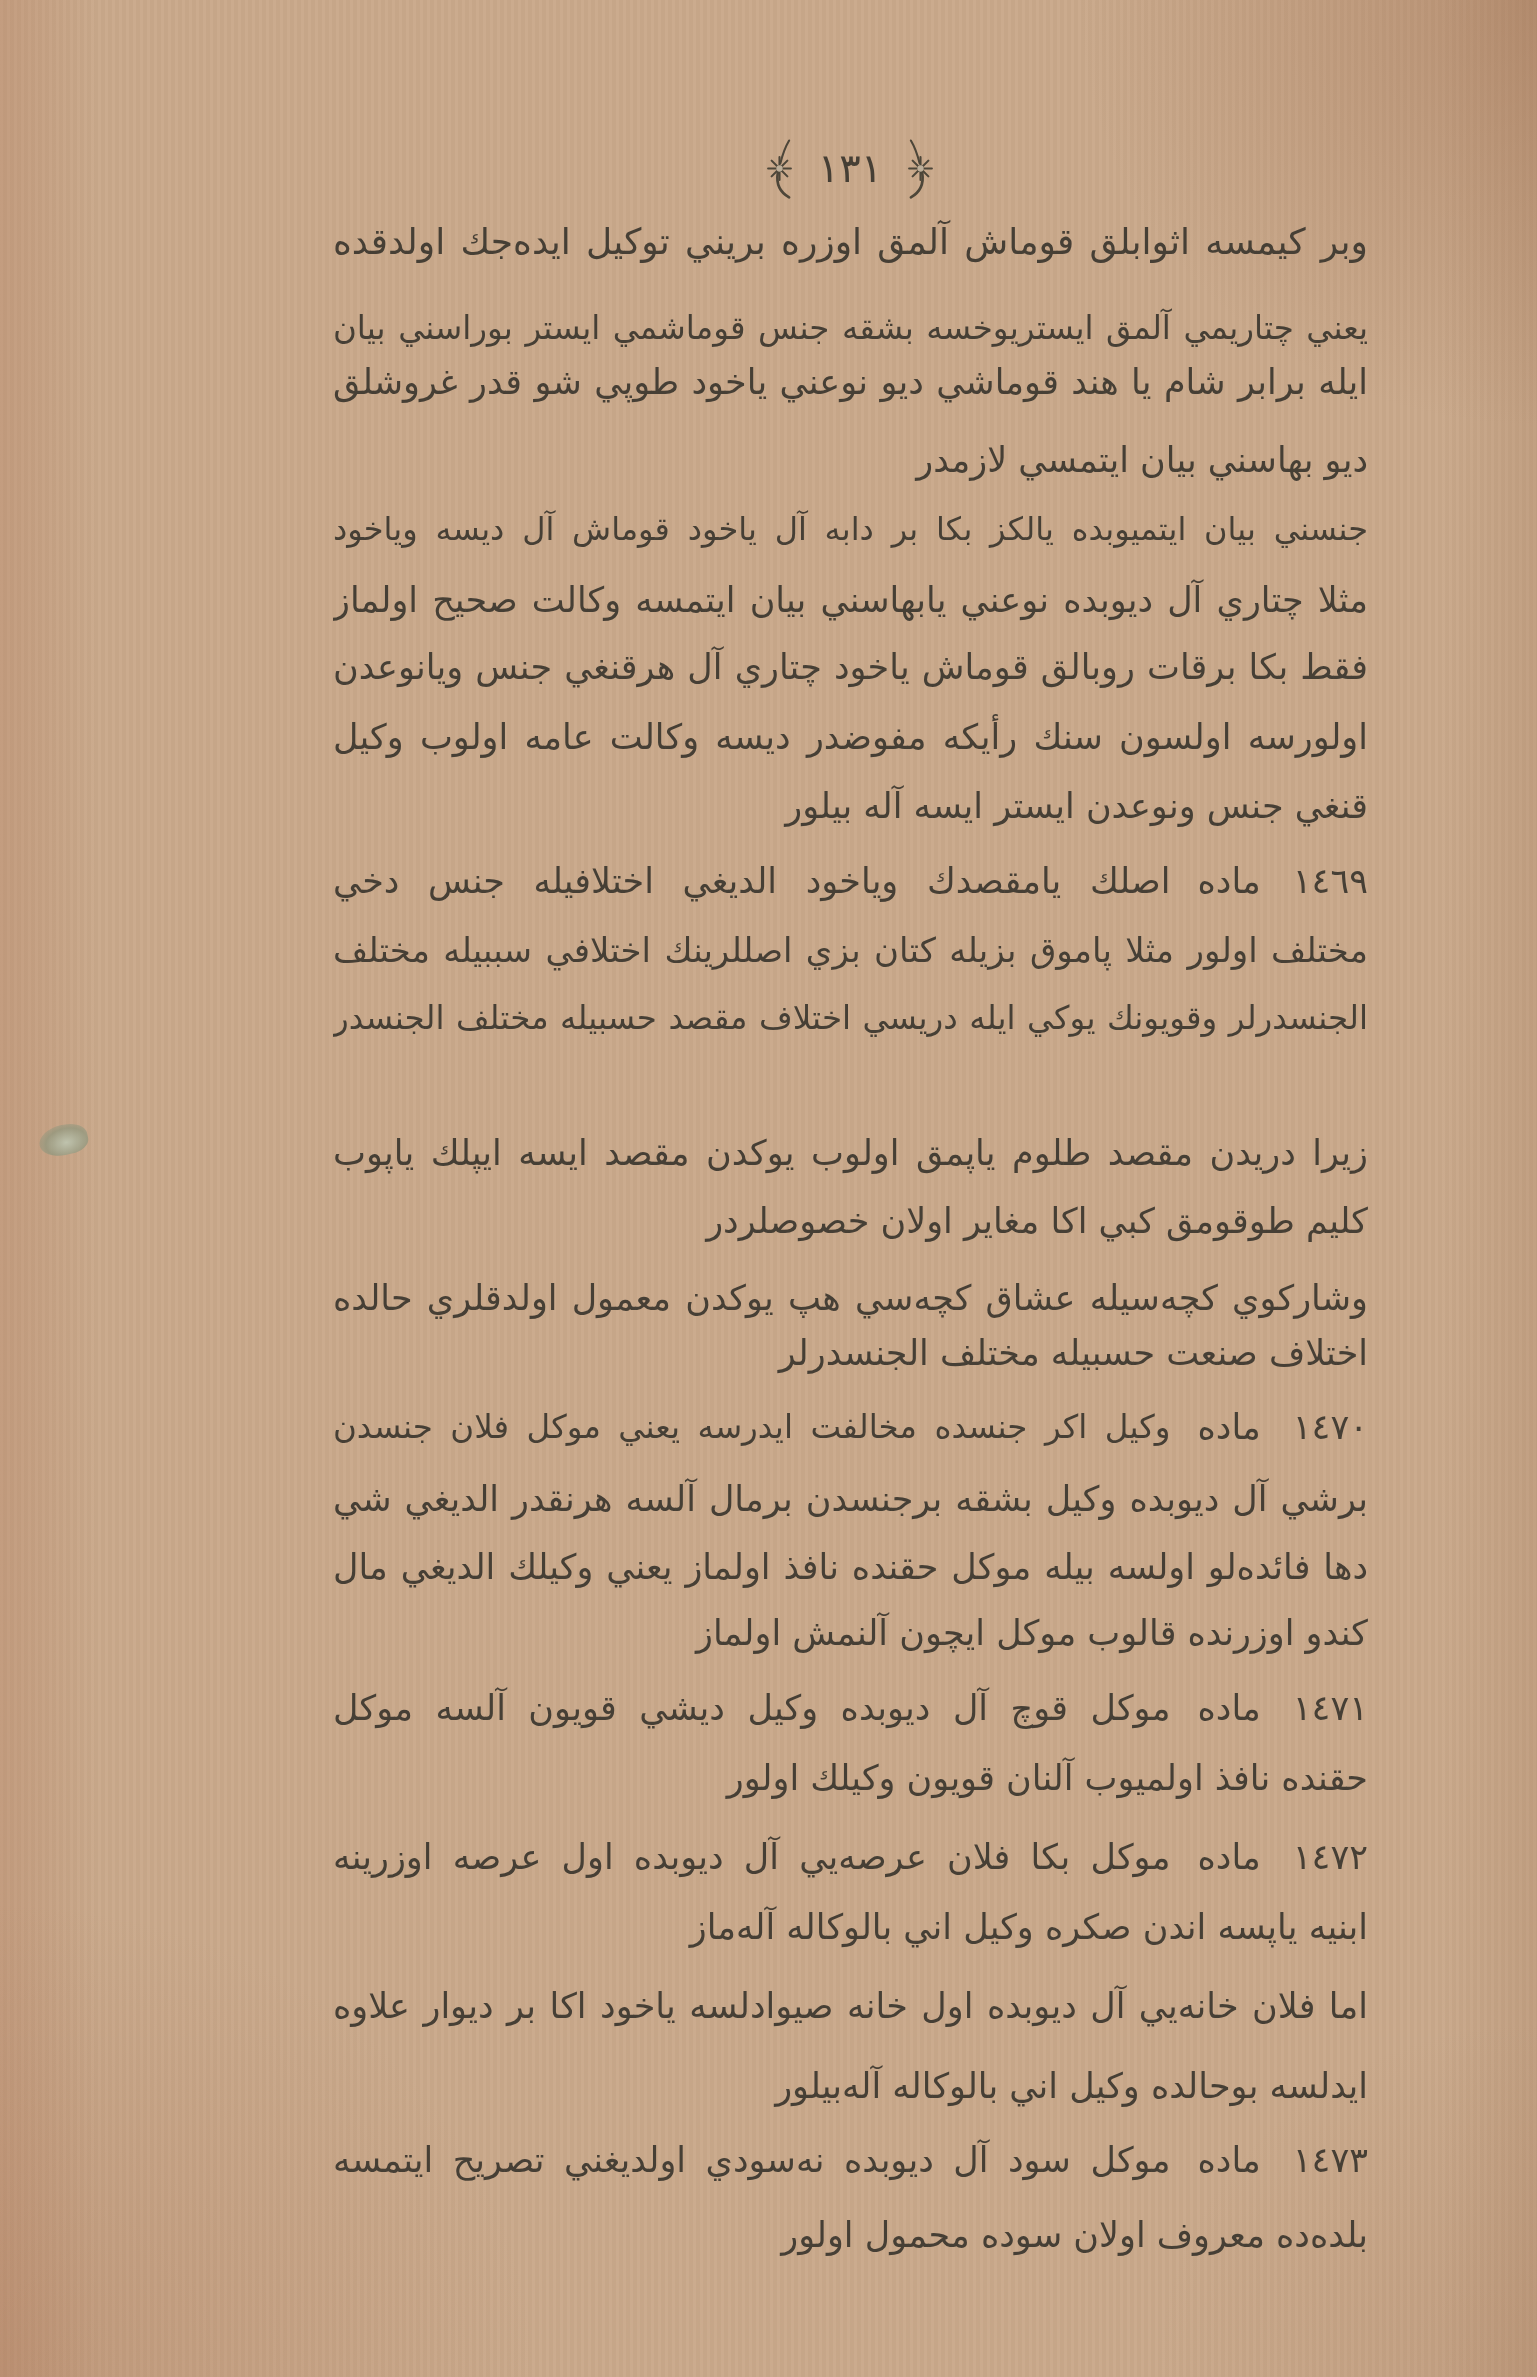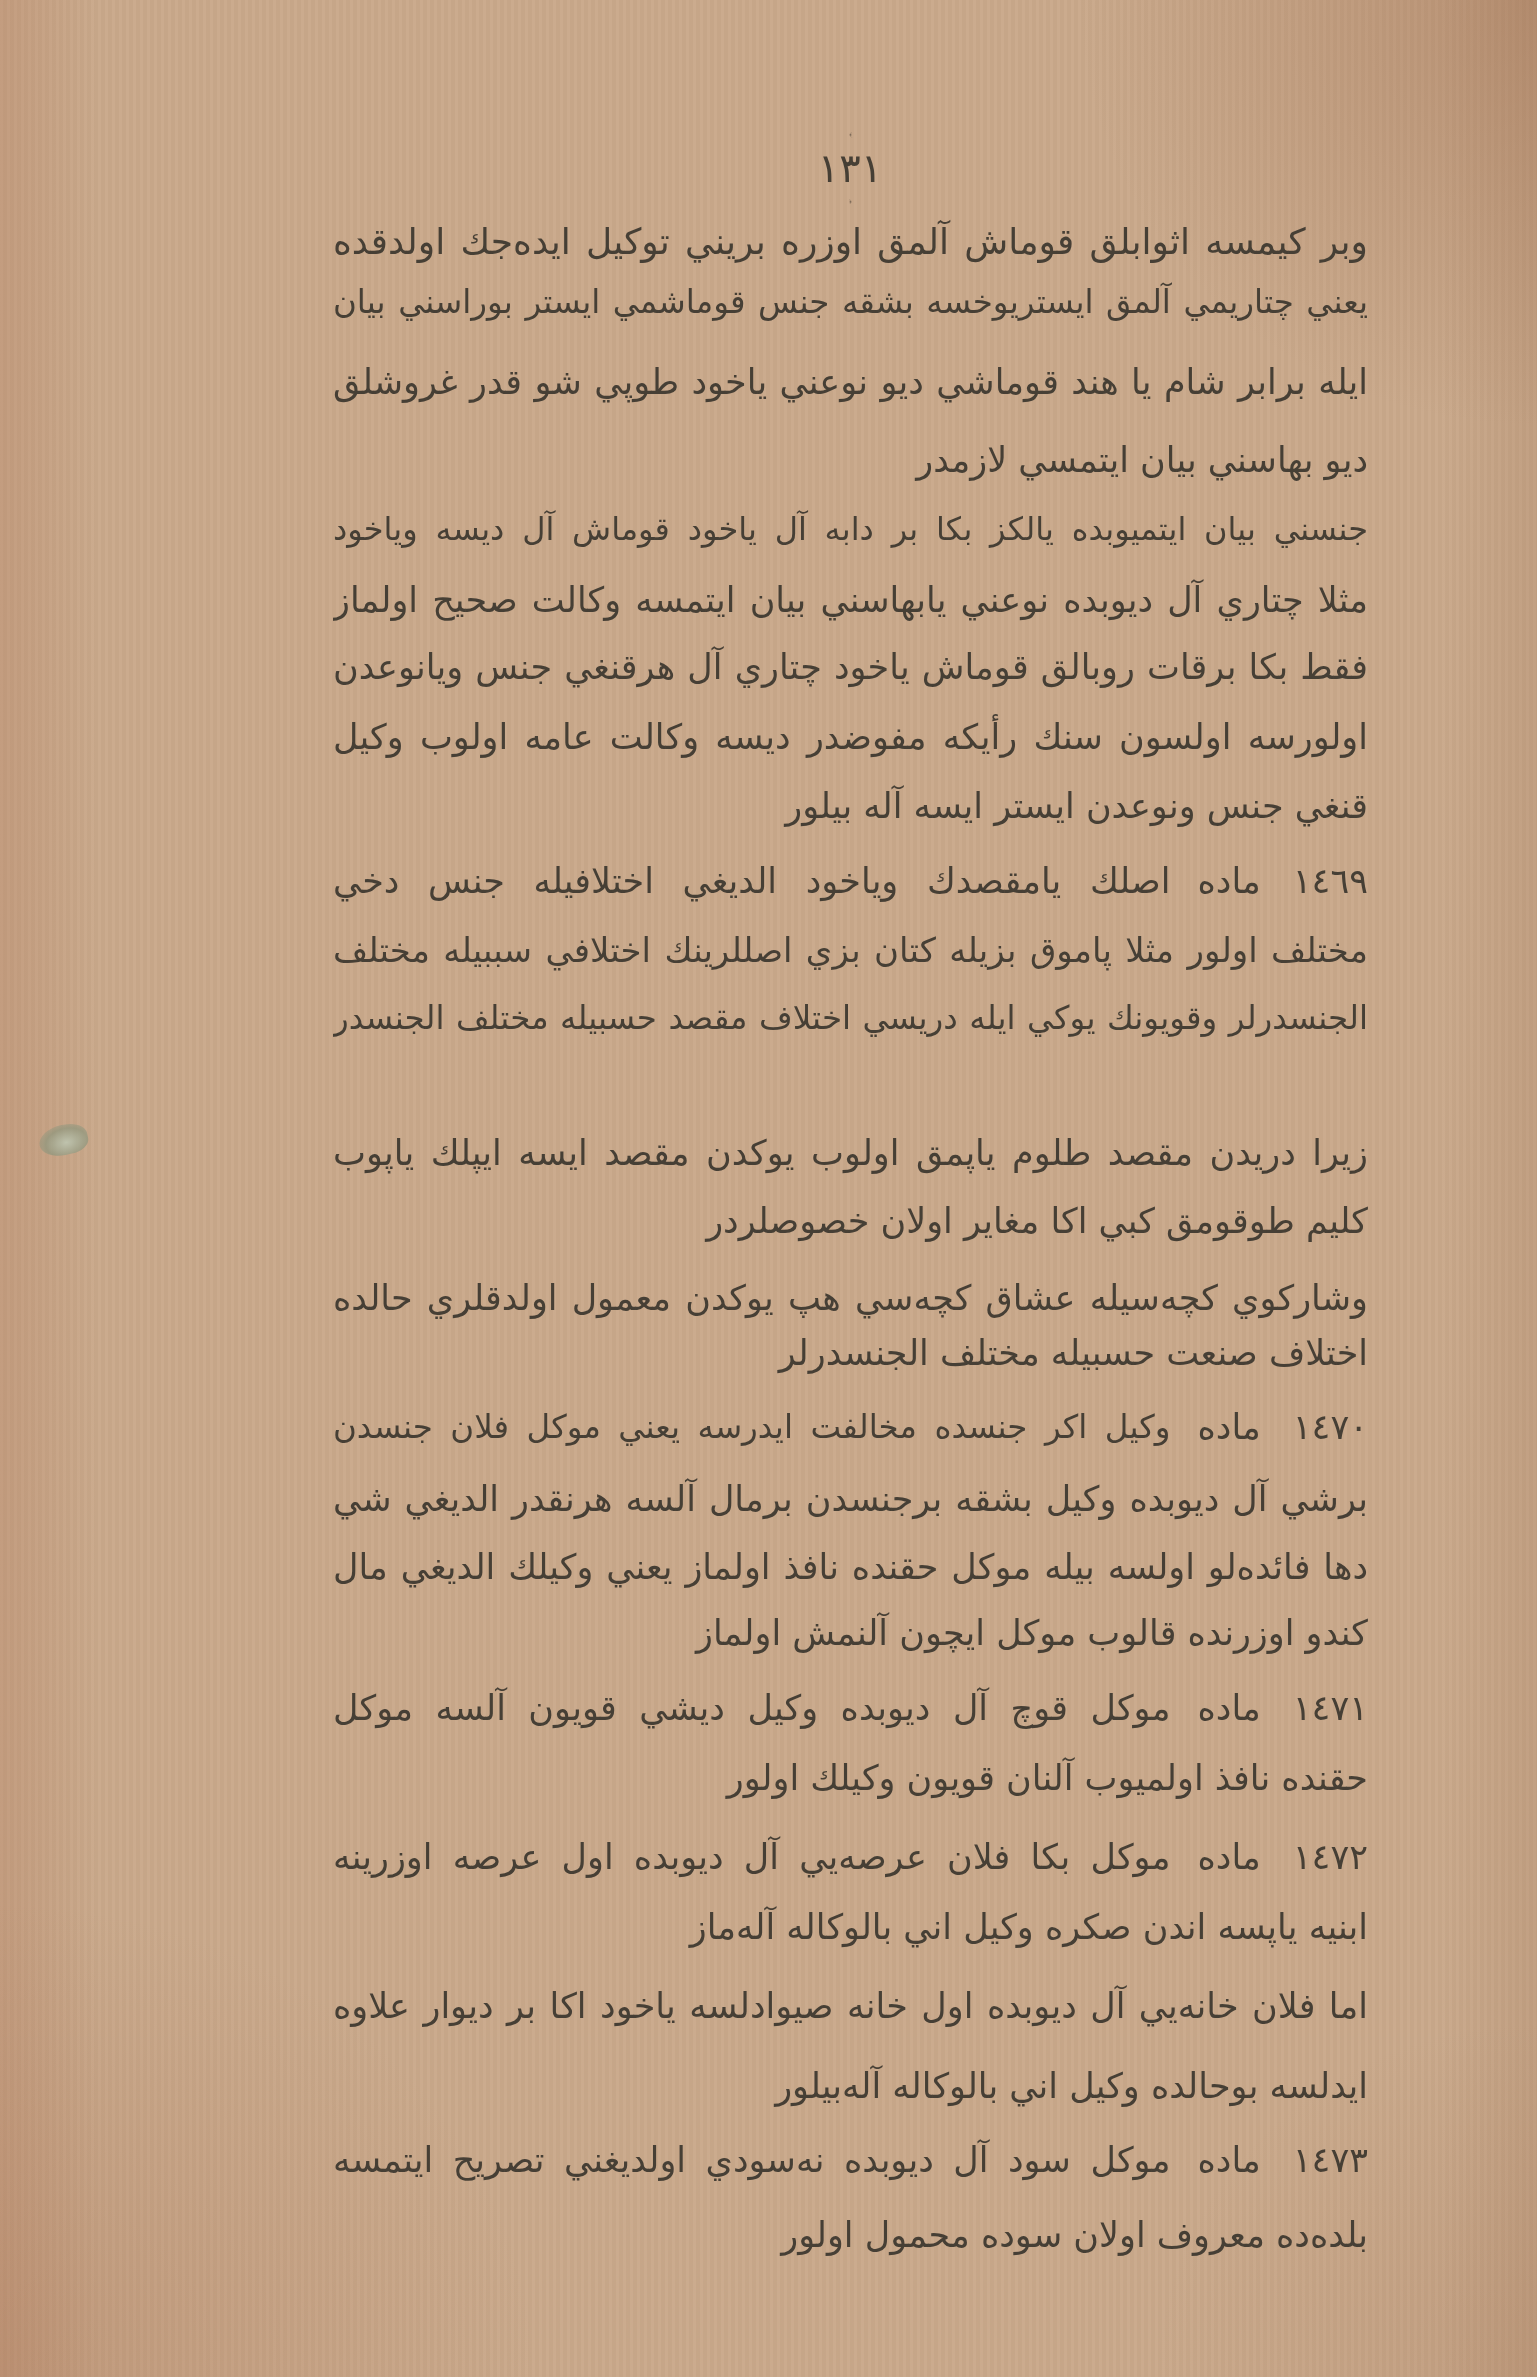--- a/index.html
+++ b/index.html
@@ -9,21 +9,21 @@
     background:
       radial-gradient(ellipse 30% 18% at 100% 0%, rgba(150,100,70,.35), rgba(150,100,70,0) 100%),
       radial-gradient(ellipse 35% 20% at 0% 100%, rgba(165,110,80,.28), rgba(165,110,80,0) 100%),
       radial-gradient(ellipse 25% 15% at 100% 100%, rgba(160,115,85,.22), rgba(160,115,85,0) 100%),
       linear-gradient(90deg, rgba(175,120,90,.28) 0px, rgba(175,120,90,0) 97px, rgba(175,120,90,0) 1440px, rgba(160,120,90,.22) 1538px),
       repeating-linear-gradient(90deg, rgba(255,255,255,.025) 0 2.6px, rgba(0,0,0,.018) 2.6px 7px),
       #caa98b;
   }
   .header {
     position:absolute; left:762px; top:132px; width:176px; height:72px;
-    display:flex; flex-direction:column; align-items:center; justify-content:space-between;
+    display:flex; align-items:center; justify-content:space-between;
     direction:ltr;
   }
   .ornament { width:35px; height:63px; display:block; }
   .page-number {
     font-family:"DejaVu Sans", sans-serif; font-size:40px; line-height:61px;
     color:#463f35; direction:rtl; padding:0 5.3px;
   }
   .line {
     position:absolute; right:170px; width:1035px; height:53px; line-height:53px;
     font-family:"DejaVu Sans", sans-serif; font-size:35px; color:#463f35;
@@ -63,21 +63,21 @@
           <path d="M20 36 L20 23 M20 36 L20 49 M20 36 L7 36 M20 36 L33 36 M20 36 L11 27 M20 36 L29 45 M20 36 L29 27 M20 36 L11 45"></path>
           <path d="M21 30 Q25 14 31 4"></path>
           <path d="M18 41 Q15 60 31 69" stroke-width="3"></path>
         </g>
         <circle cx="20" cy="36" r="3.6" fill="#bcae99"></circle>
       </g>
     </svg>
   </div>
 
   <div class="line full fit" style="top: 215px; font-size: 36px;">وبر كيمسه اثوابلق قوماش آلمق اوزره بريني توكيل ايده‌جك اولدقده جنسني</div>
-  <div class="line full fit" style="top: 276px; font-size: 32.5px;">يعني چتاريمي آلمق ايستريوخسه بشقه جنس قوماشمي ايستر بوراسني بيان</div>
+  <div class="line full fit" style="top: 302px; font-size: 32.5px;">يعني چتاريمي آلمق ايستريوخسه بشقه جنس قوماشمي ايستر بوراسني بيان</div>
   <div class="line full fit" style="top:356px">ايله برابر شام يا هند قوماشي ديو نوعني ياخود طوپي شو قدر غروشلق</div>
   <div class="line last" style="top:434px">ديو بهاسني بيان ايتمسي لازمدر</div>
 
   <div class="line full fit" style="top: 503px; font-size: 32px;">جنسني بيان ايتميوبده يالكز بكا بر دابه آل ياخود قوماش آل ديسه وياخود</div>
   <div class="line full fit" style="top:574px">مثلا چتاري آل ديوبده نوعني يابهاسني بيان ايتمسه وكالت صحيح اولماز</div>
   <div class="line full fit" style="top:641px">فقط بكا برقات روبالق قوماش ياخود چتاري آل هرقنغي جنس ويانوعدن</div>
   <div class="line full fit" style="top:711px">اولورسه اولسون سنك رأيكه مفوضدر ديسه وكالت عامه اولوب وكيل</div>
   <div class="line last" style="top:780px">قنغي جنس ونوعدن ايستر ايسه آله بيلور</div>
 
   <div class="line article-start" style="top:855px">

